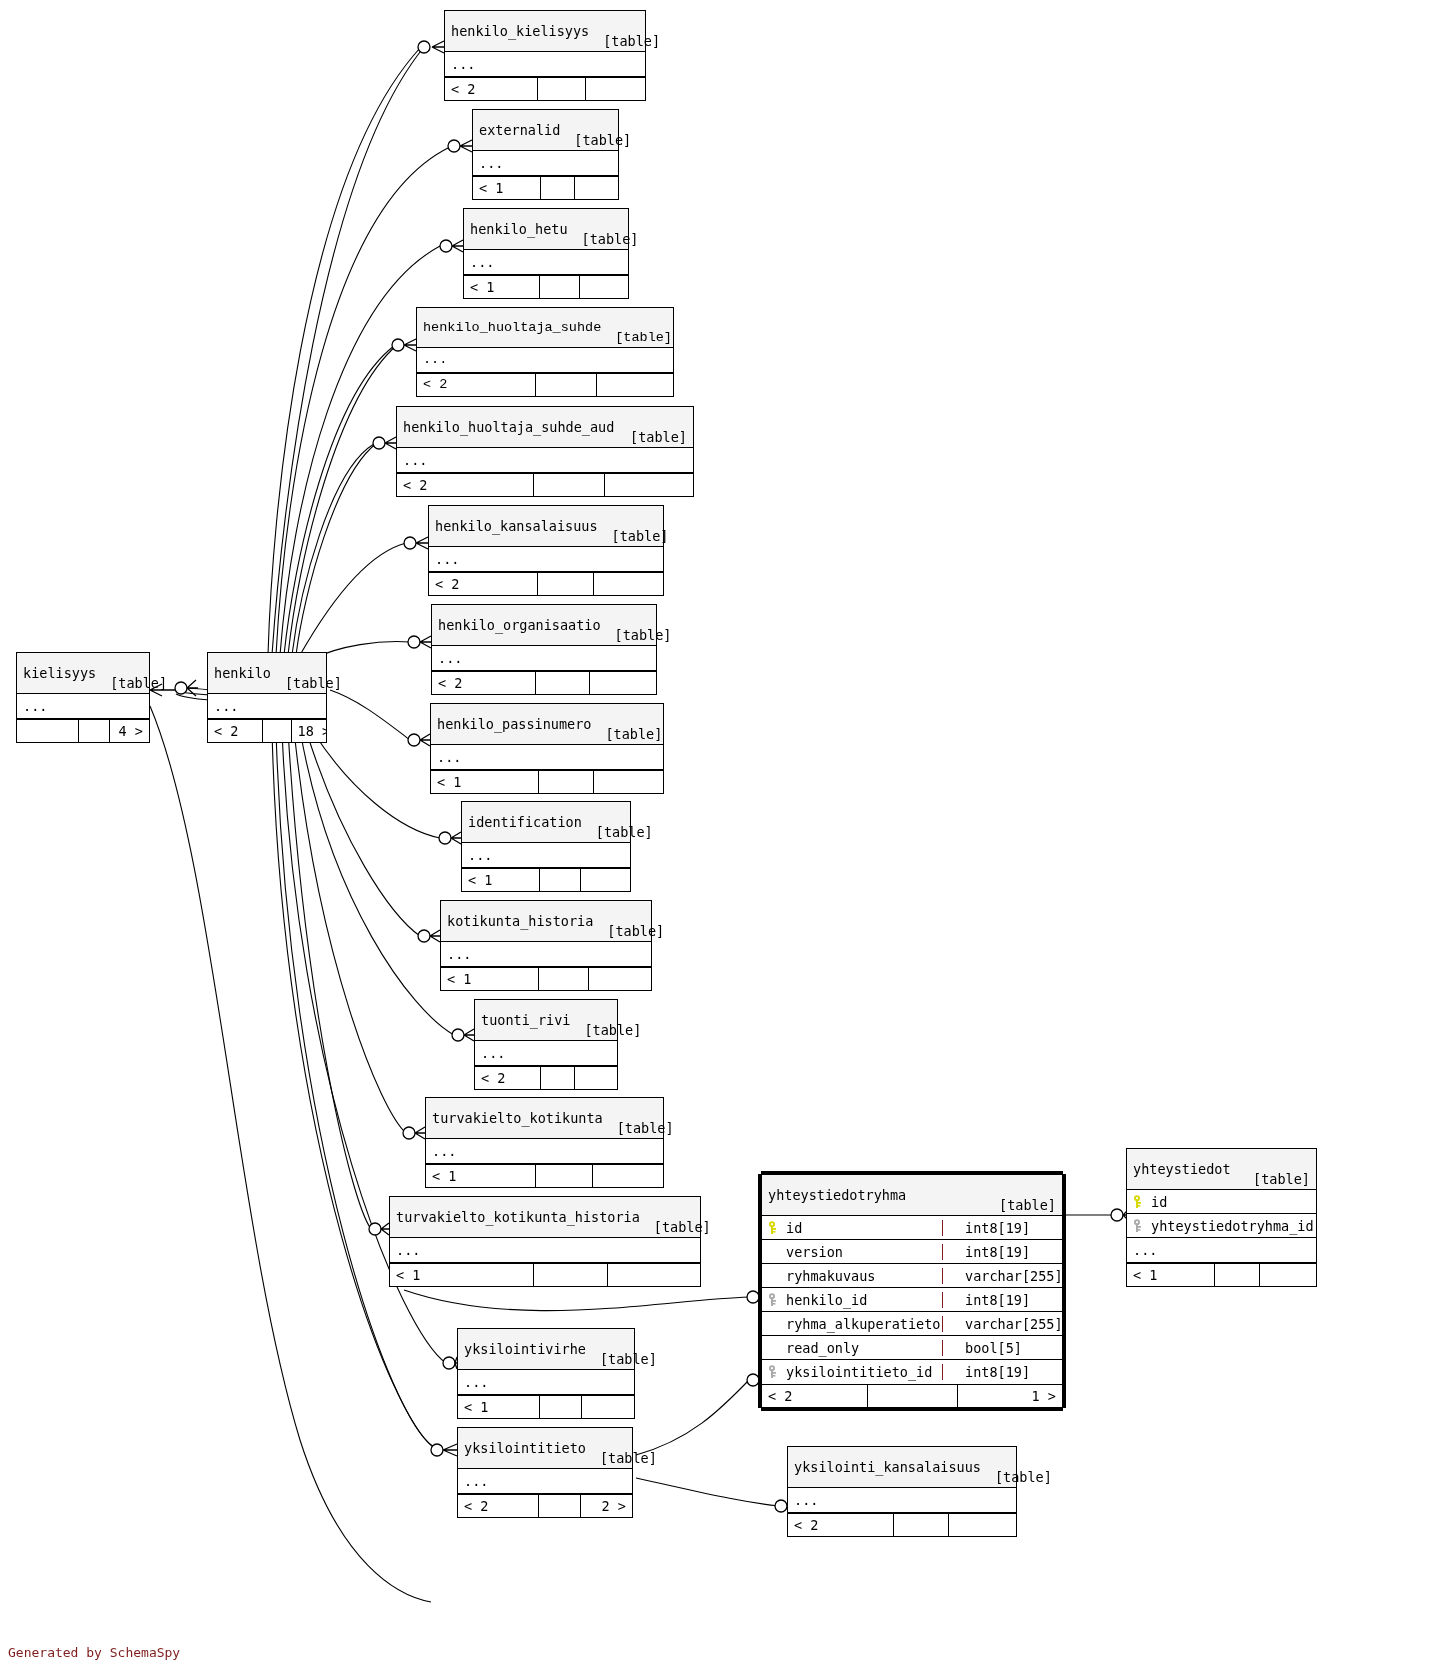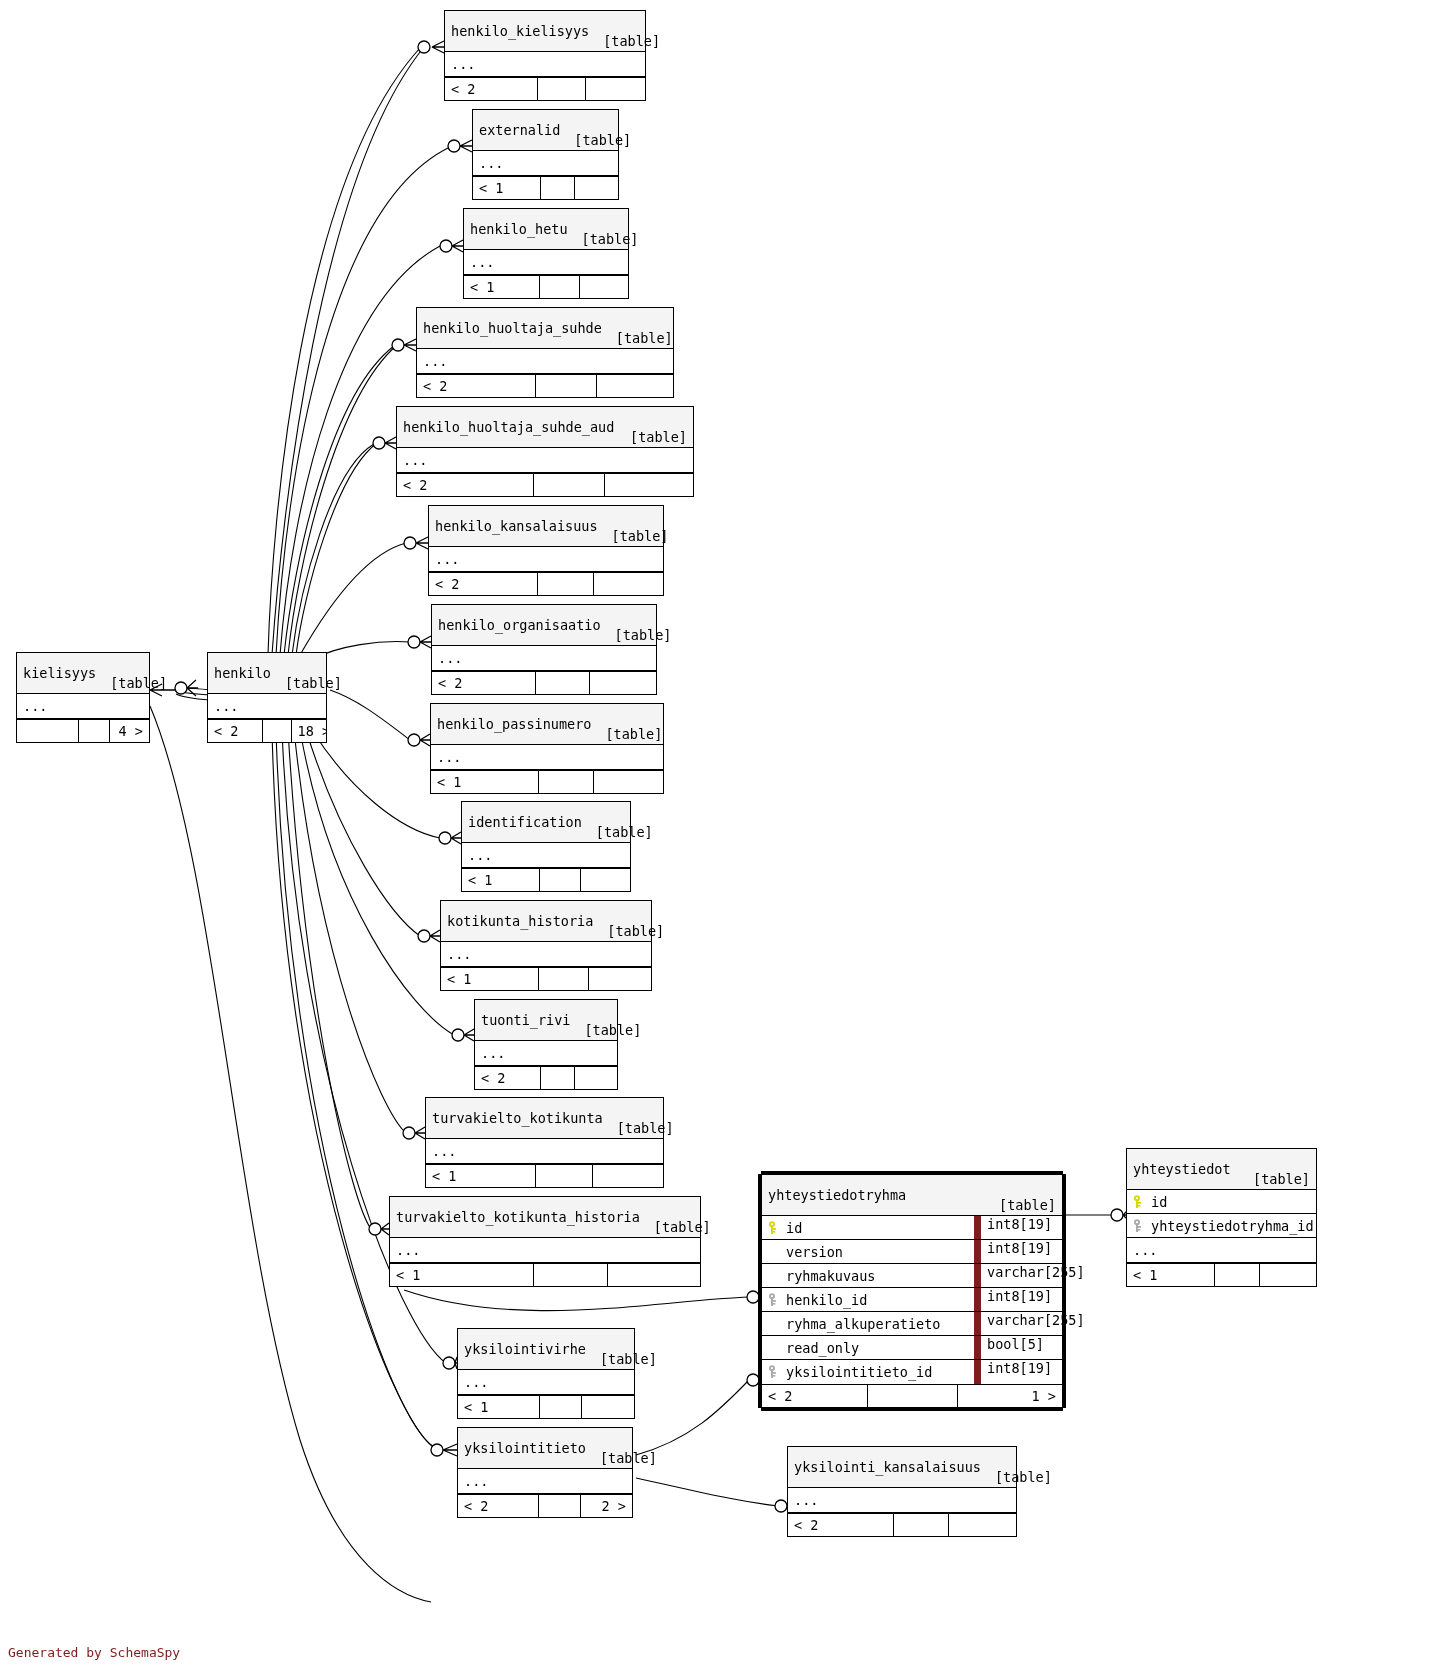--- a/index.html
+++ b/index.html
@@ -6,24 +6,24 @@
   body{width:1443px;height:1673px;position:relative;font-family:"DejaVu Sans Mono","Liberation Mono",monospace;overflow:hidden;}
   #canvas{position:absolute;left:0;top:0;width:1443px;height:1673px;}
   svg#edges{position:absolute;left:0;top:0;width:1443px;height:1673px;pointer-events:none;}
 
   .tbl{position:absolute;border:1px solid #000;background:#ffffff;box-sizing:border-box;}
   .tbl.focus{border:1px solid #000;box-shadow:-3px 0 0 0 #000, 0 3px 0 0 #000, 3px 0 0 0 #000, 0 -3px 0 0 #000;}
   .thead{display:flex;justify-content:space-between;align-items:center;background:#f4f4f4;
          border-bottom:1px solid #000;padding:2px 6px;font-size:13.5px;color:#000;white-space:nowrap;}
   .thead .tname{letter-spacing:0px;}
   .thead .ttag{margin-left:14px;margin-top:20px;}
-  .trow{display:flex;border-bottom:1px solid #000;font-size:13.5px;height:24px;box-sizing:border-box;}
+  .trow{display:flex;align-items:center;border-bottom:1px solid #000;font-size:13.5px;height:24px;box-sizing:border-box;}
   .trow:last-child{border-bottom:none;}
   .cname{flex:1;display:flex;align-items:center;padding-left:6px;white-space:nowrap;}
-  .ctype{width:88px;padding-left:6px;border-left:7px solid #7f1d1d;white-space:nowrap;box-sizing:border-box;}
+  .ctype{width:120px;padding-left:22px;border-left:1px solid #7f1d1d;white-space:nowrap;box-sizing:border-box;}
   .dots{padding:2px 6px;font-size:13.5px;border-bottom:1px solid #000;height:25px;box-sizing:border-box;line-height:20px;}
   .tfoot{display:flex;font-size:13.5px;height:23px;box-sizing:border-box;border-top:1px solid #000;}
   .tfoot .fc{box-sizing:border-box;padding:1px 6px;line-height:20px;white-space:nowrap;overflow:hidden;}
   .tfoot .fc+.fc{border-left:1px solid #000;}
   .fc.left{text-align:left;}
   .fc.right{text-align:right;}
 
   .keyicon{display:inline-block;width:12px;height:14px;margin-right:6px;flex:0 0 12px;position:relative;}
   .keyicon svg{display:block;}
 
@@ -170,21 +170,21 @@
           <span class="tname">henkilo_hetu</span>
           <span class="ttag">[table]</span>
         </div>
         <div class="dots">...</div>
         <div class="tfoot">
           <div class="fc left" style="width:46%">&lt; 1</div>
           <div class="fc left" style="width:24%"></div>
           <div class="fc right" style="width:30%"></div>
         </div>
       </div>
-      <div class="tbl" style="left: 416px; top: 307px; width: 258px;">
+      <div class="tbl" style="left: 416px; top: 307px; width: 258px; font-family: Liberation Mono, monospace;">
         <div class="thead">
           <span class="tname">henkilo_huoltaja_suhde</span>
           <span class="ttag">[table]</span>
         </div>
         <div class="dots">...</div>
         <div class="tfoot">
           <div class="fc left" style="width:46%">&lt; 2</div>
           <div class="fc left" style="width:24%"></div>
           <div class="fc right" style="width:30%"></div>
         </div>

